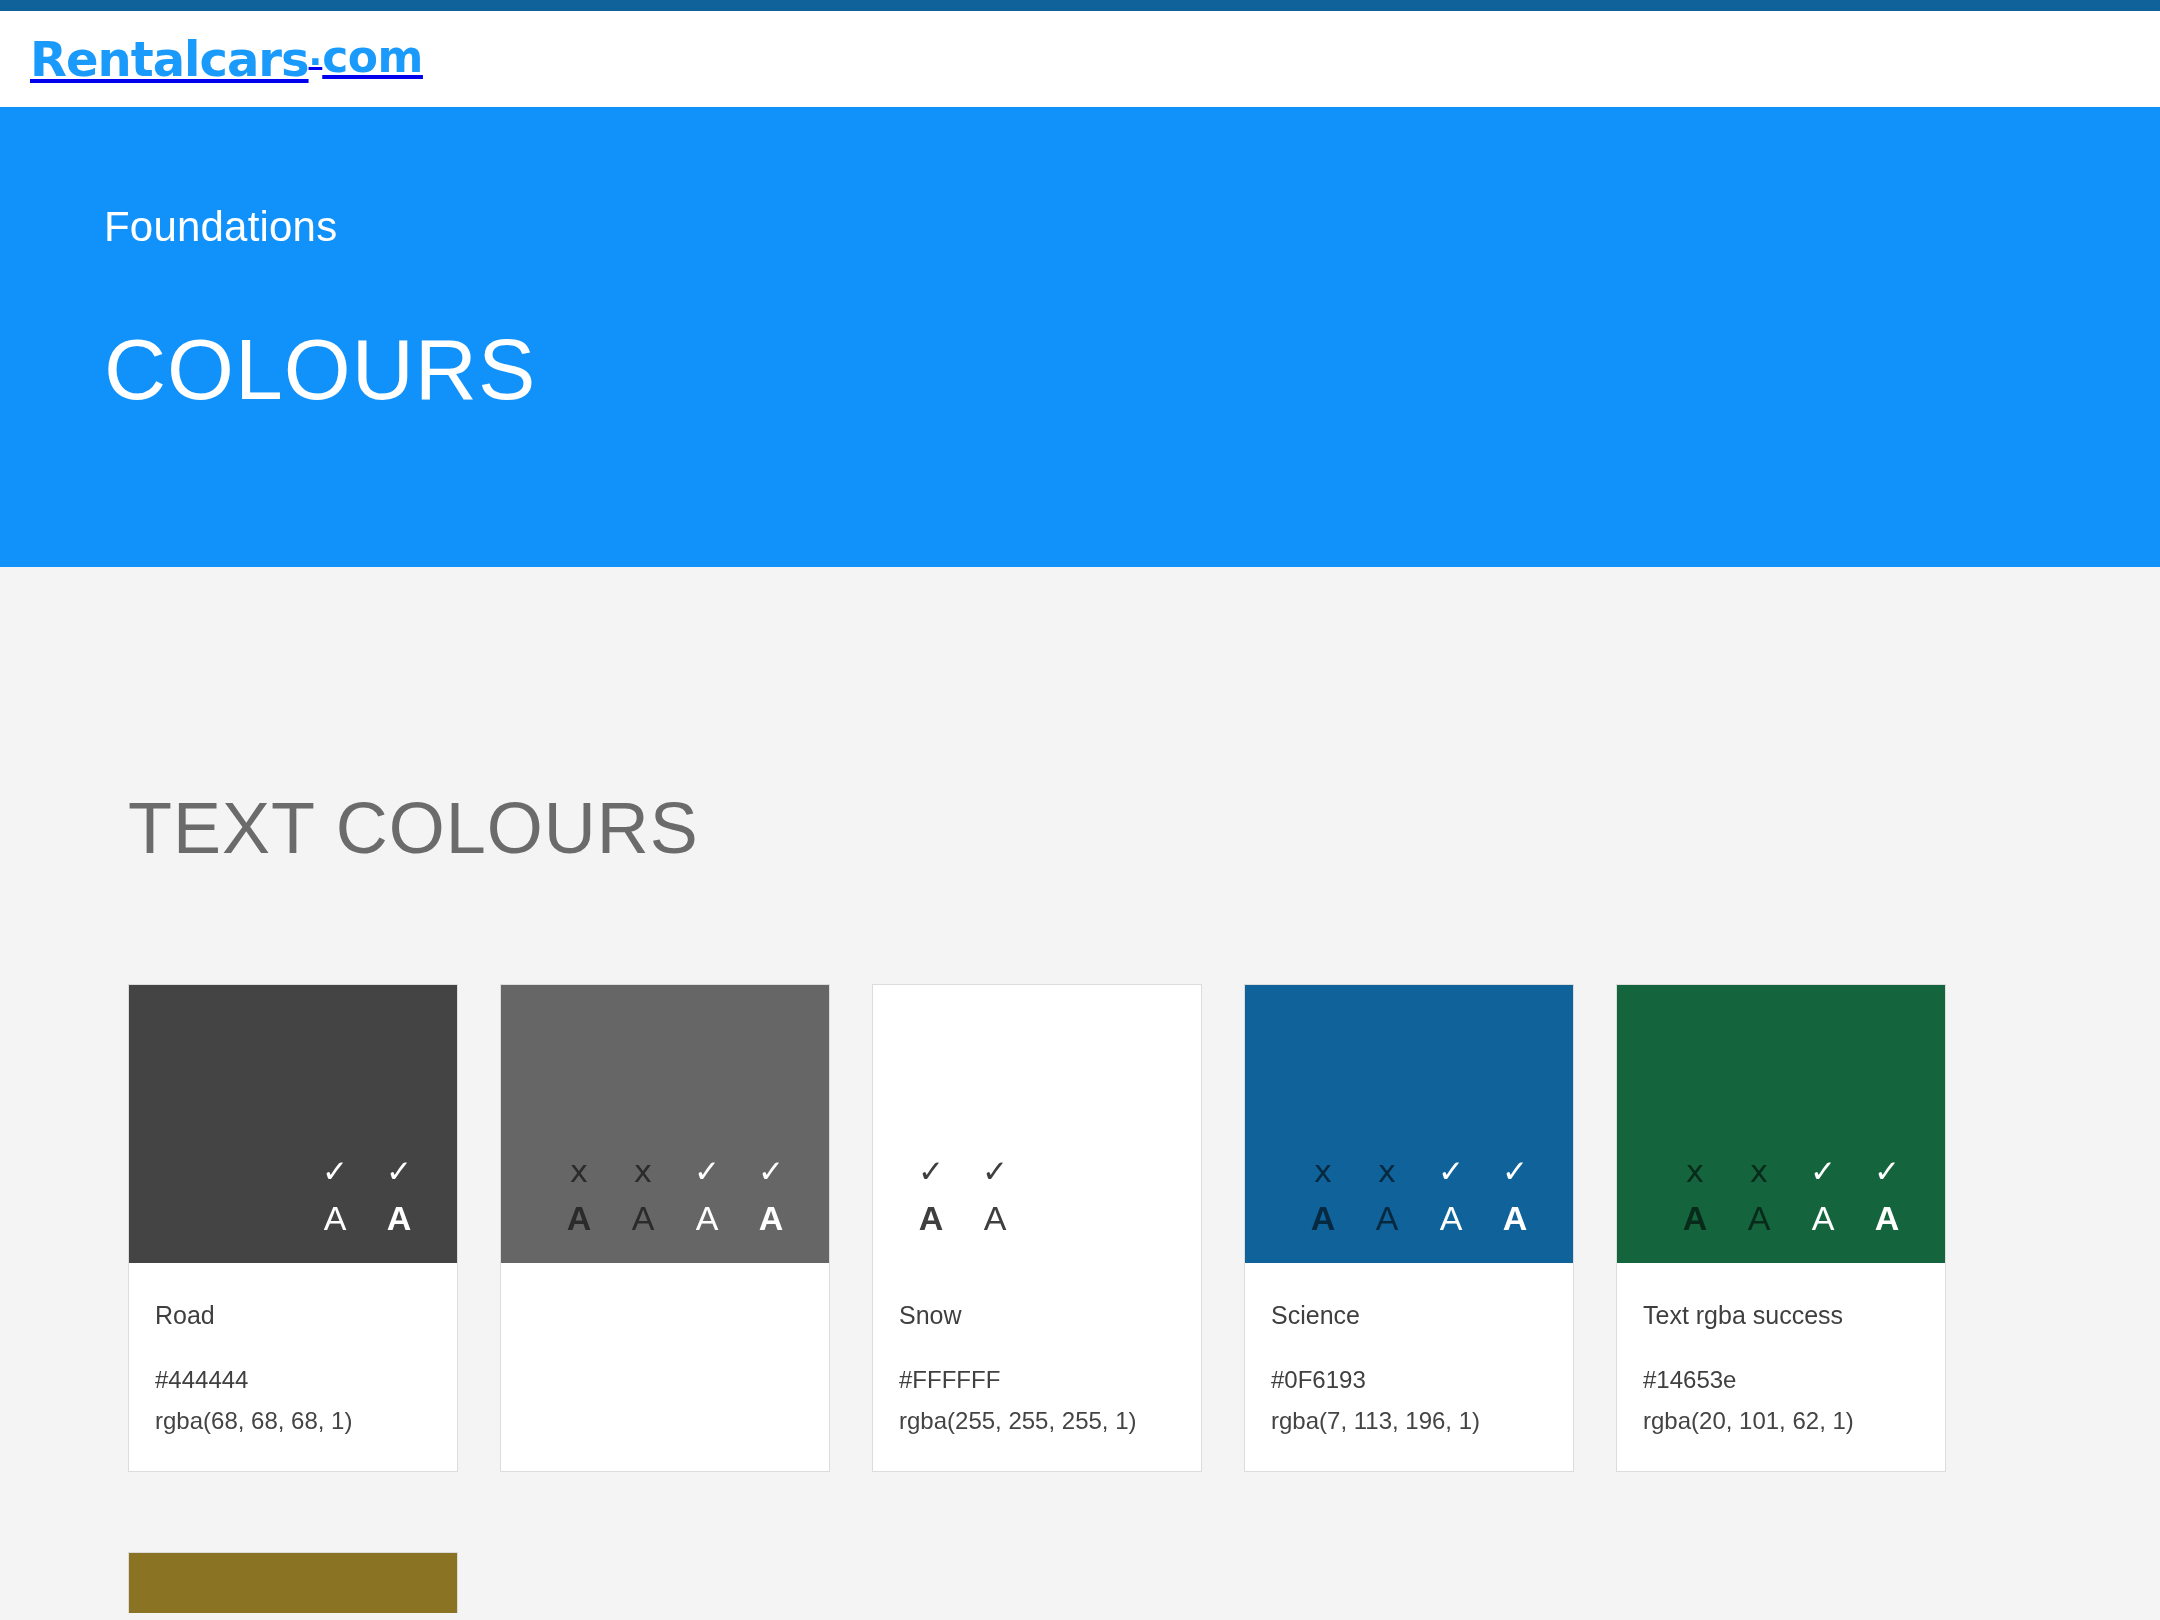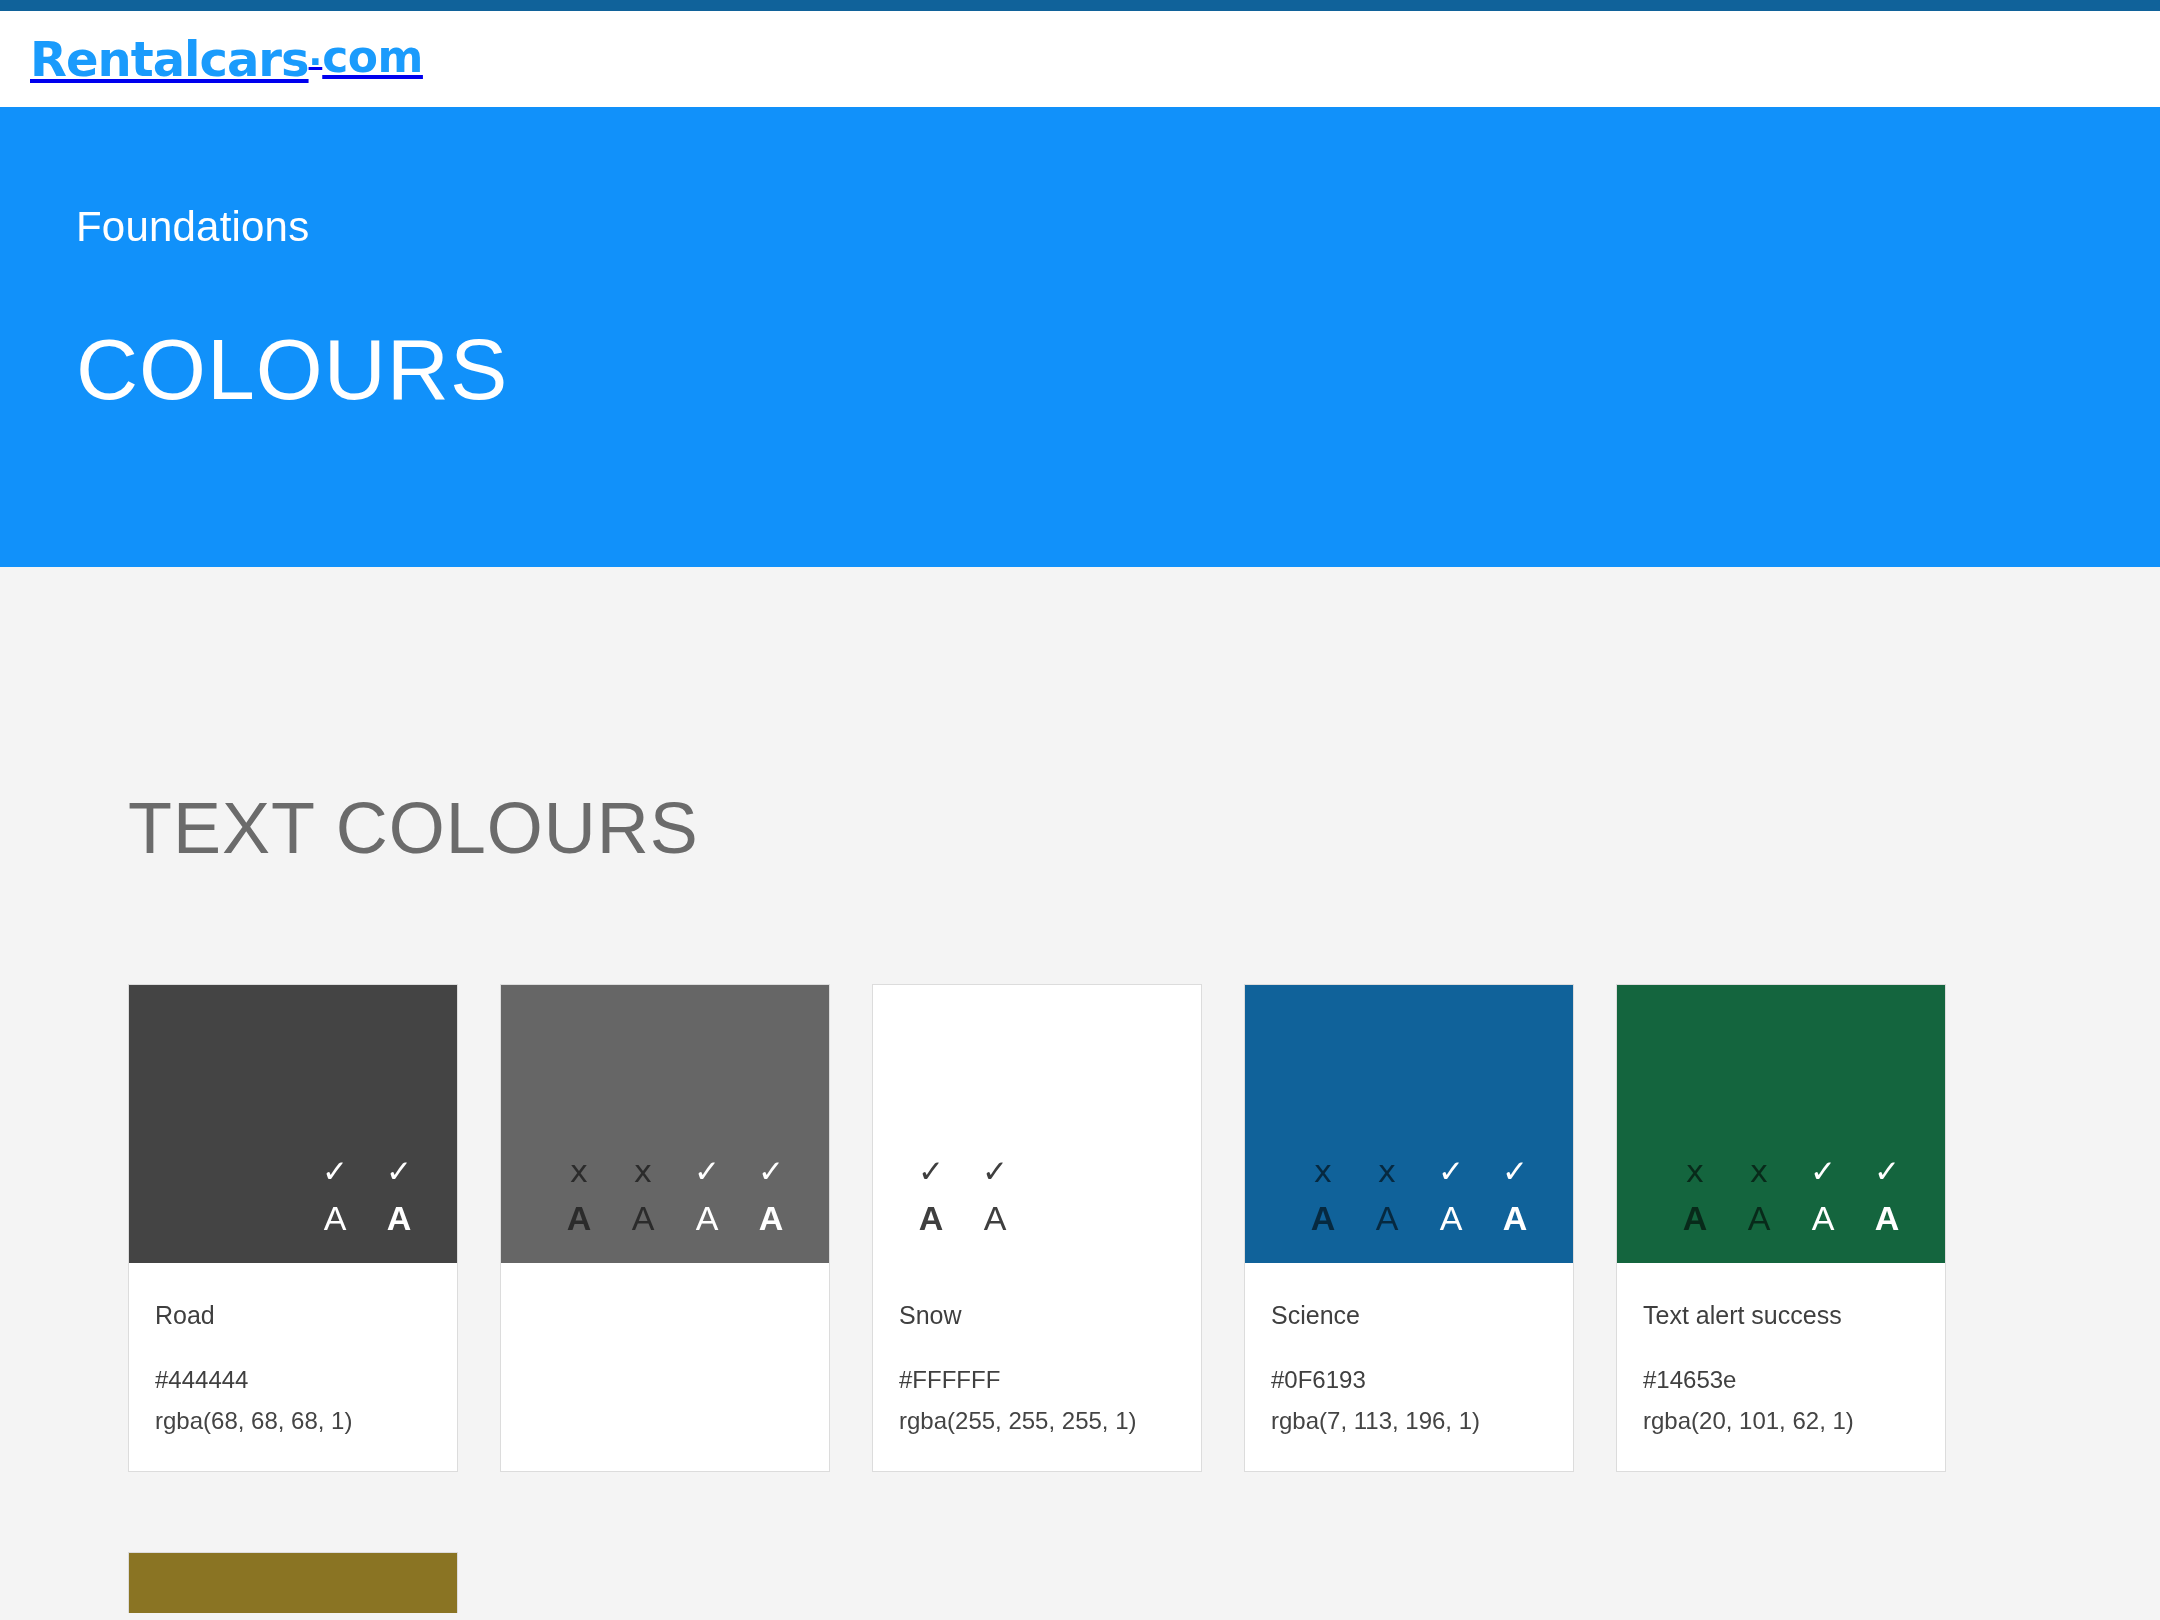--- a/index.html
+++ b/index.html
@@ -51,21 +51,21 @@
     font-weight: 700;
     color: #1a9bfc;
     letter-spacing: -0.5px;
     line-height: 1;
   }
 
   
   .hero {
     background: #1191fa;
     height: 460px;
-    padding: 0 0 0 76px;
+    padding: 0 0 0 104px;
     display: flex;
     flex-direction: column;
     justify-content: center;
   }
   .hero-eyebrow {
     color: #ffffff;
     font-size: 42px;
     font-weight: 300;
     line-height: 1.1;
     margin-bottom: 18px;
@@ -311,21 +311,21 @@
                 <span class="contrast-mark" style="color: rgb(255, 255, 255);">✓</span>
                 <span class="contrast-letter normal" style="color: rgb(255, 255, 255);">A</span>
               </div>
               <div class="contrast-item">
                 <span class="contrast-mark" style="color: rgb(255, 255, 255);">✓</span>
                 <span class="contrast-letter bold" style="color: rgb(255, 255, 255);">A</span>
               </div>
             </div>
           </div>
           <div class="swatch-body">
-            <div class="swatch-name">Text alert success</div>
+            <div class="swatch-name">Text rgba success</div>
             <div class="swatch-hex">#14653e</div>
             <div class="swatch-rgba">rgba(20, 101, 62, 1)</div>
           </div>
         </div>
       </div>
   </div>
 
   <div class="next-row" id="next-row">
       <div class="next-card">
         <div class="next-chip" style="background: rgb(138, 116, 35);"></div>

